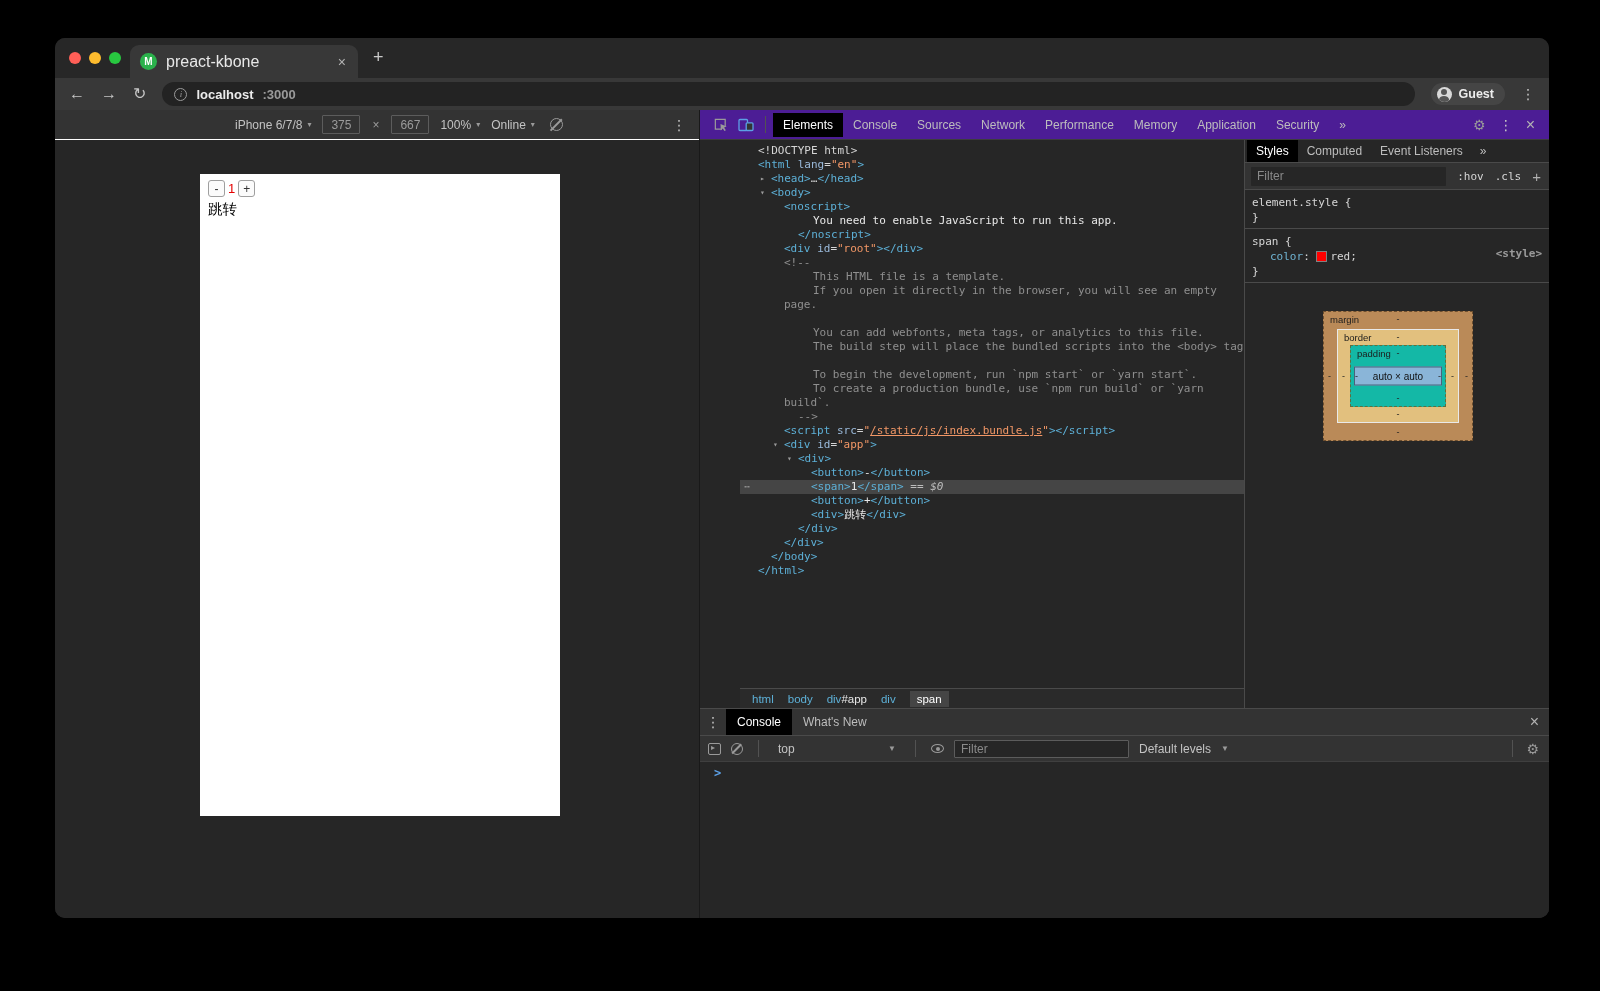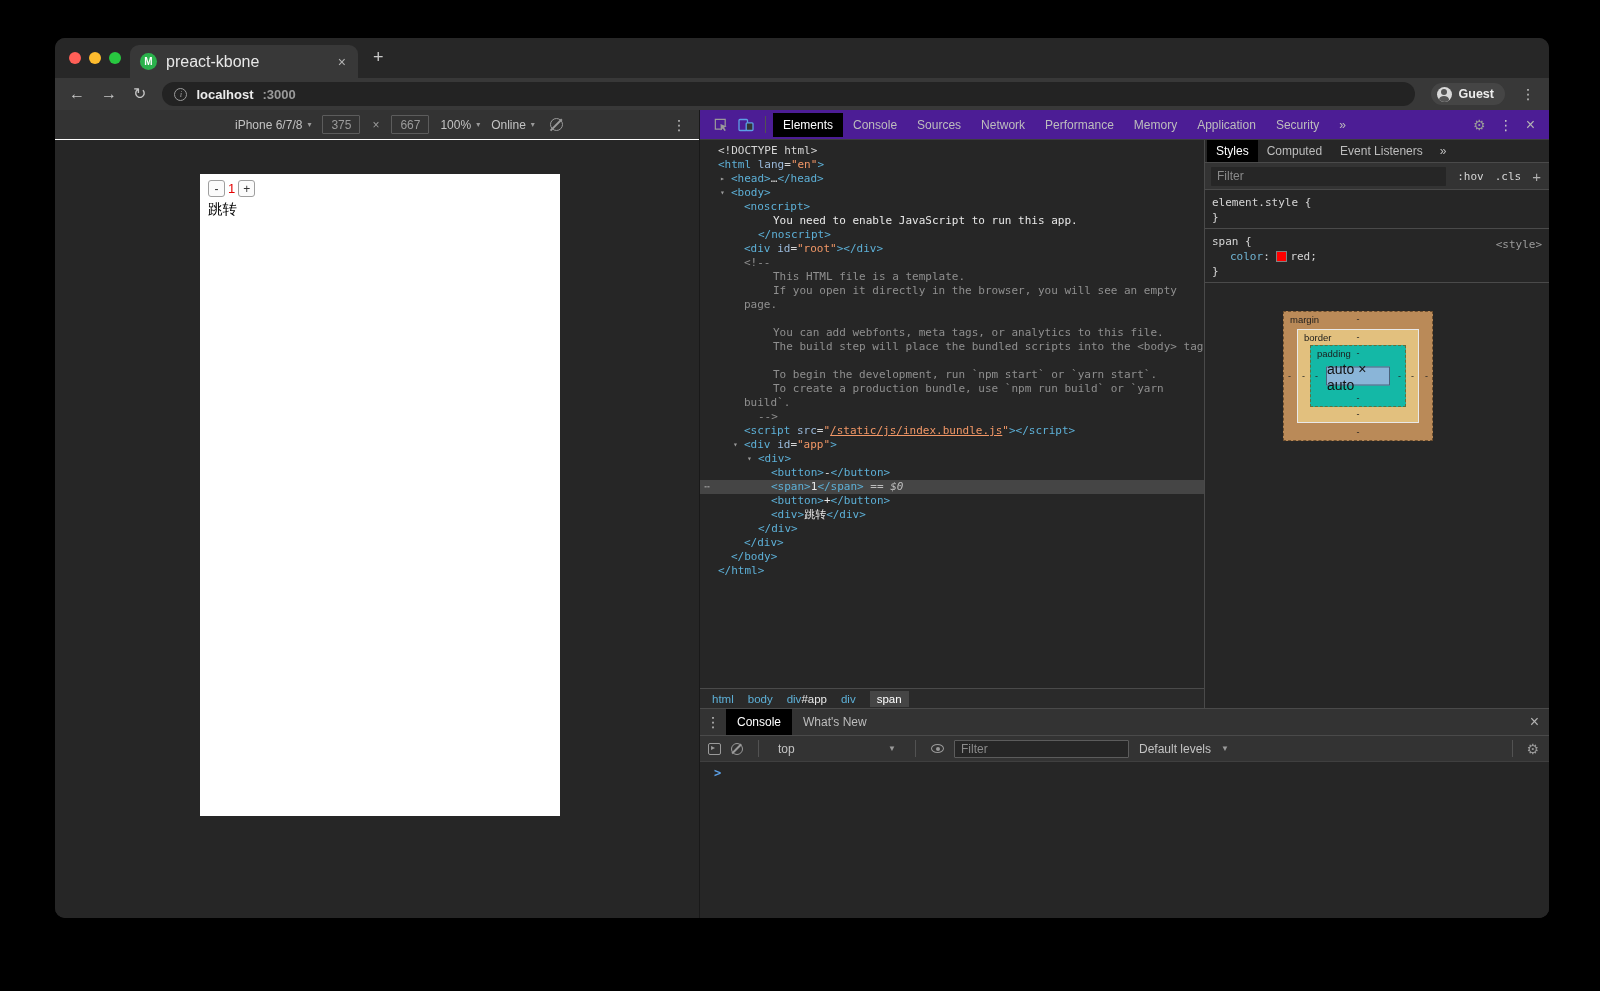--- a/index.html
+++ b/index.html
@@ -68,21 +68,21 @@
   .icon-btn { width:24px; display:flex; align-items:center; justify-content:center; }
   .vsep { width:1px; height:17px; background:#525252; margin:0 5px; flex:0 0 auto; }
   .dt-tabs, .styles-tabs-list, .console-tabs-list { display:flex; align-items:center; }
   .dt-tab { padding:5px 10px; white-space:nowrap; }
   .dt-tab.sel { background:#000; color:#fff; }
   .overflow { color:#bdbdbd; padding:0 8px; font-size:12px; }
   .right-icons { margin-left:auto; display:flex; align-items:center; gap:13px; padding-right:6px; }
   .gear { color:#9a9a9a; font-size:14px; line-height:1; }
   .xclose { color:#b4b4b4; font-size:16px; line-height:1; }
 
-  .dt-main { flex:1; display:flex; min-height:0; }
+  .dt-main { flex:1; display:flex; min-height:0;margin-left:40px; }
   .elements-pane { width:505px; display:flex; flex-direction:column; border-right:1px solid #4a4a4a; }
   .code-scroll { flex:1; padding-top:4px; font-family:"DejaVu Sans Mono",monospace; font-size:11px;
     white-space:pre; overflow:hidden; }
   .code-line { height:14px; line-height:14px; position:relative; }
   .code-line.sel { background:#454545; }
   .gutter-dots { position:absolute; left:4px; top:0; color:#9a9a9a; font-size:10px; }
   .arrow { display:inline-block; width:11px; margin-left:-11px; color:#9a9a9a; font-size:8px; vertical-align:1px; }
   .tk-t { color:#5db0d7; } .tk-a { color:#9bbbdc; } .tk-v { color:#f29766; }
   .tk-u { color:#f29766; text-decoration:underline; }
   .tk-x { color:#e8e8e8; } .tk-c { color:#8f8f8f; } .tk-p { color:#d6d6d6; }
@@ -99,33 +99,33 @@
   .styles-tabs .dt-tab { padding:4px 9px; }
   .styles-filter { height:27px; display:flex; align-items:center; border-bottom:1px solid #4a4a4a;
     padding:0 8px 0 6px; gap:11px; background:#333; flex:0 0 auto; }
   .filter-box { flex:1; height:19px; background:#262626; border:none; color:#d6d6d6; font-size:12px;
     padding-left:6px; font-family:inherit; border-radius:1px; }
   .filter-box::placeholder { color:#8a8a8a; }
   .tog { font-family:"DejaVu Sans Mono",monospace; font-size:11px; color:#d6d6d6; }
   .plus { color:#b0b0b0; font-size:15px; line-height:1; }
   .styles-rules { font-family:"DejaVu Sans Mono",monospace; font-size:11px; color:#d6d6d6; flex:0 0 auto; }
   .rule { padding:5px 0 3px 7px; border-bottom:1px solid #4a4a4a; position:relative; line-height:15px; }
-  .origin { position:absolute; right:7px; top:8px; color:#9a9a9a; }
+  .origin { position:absolute; right:7px; top:17px; color:#9a9a9a;font-weight:bold; }
   .prop { padding-left:18px; }
   .prop-name { color:#6fb3d2; }
   .swatch { display:inline-block; width:9px; height:9px; background:#f00; outline:1px solid #808080;
     margin:0 4px 0 1px; vertical-align:-1px; }
 
   .boxmodel-wrap { padding:28px 0 0 78px; }
   .bm-margin { position:relative; width:150px; height:130px; background:#ba8a58; border:1px dashed #6d4f2f; }
   .bm-border { position:absolute; left:13px; top:17px; right:13px; bottom:17px; background:#e2c07e; border:1px solid #e9e9e9; }
   .bm-padding { position:absolute; left:12px; top:15px; right:12px; bottom:15px; background:#14b8a6; border:1px dashed #5f6e3f; }
-  .bm-content { position:absolute; left:50%; top:50%; transform:translate(-50%,-50%); width:64px; height:19px;
+  .bm-content { position:absolute; left:50%; top:50%; transform:translate(-50%,-50%); width:88px; height:19px;
     background:#8ab5d8; border:1px solid #49637c; display:flex; align-items:center; justify-content:center;
-    font-size:14px; color:#111; font-family:"Liberation Sans",sans-serif; }
+    font-size:10px; color:#111; font-family:"Liberation Sans",sans-serif; }
   .bm-label { position:absolute; left:6px; top:2px; font-size:9.5px; color:#1c1c1c; font-family:"Liberation Sans",sans-serif; }
   .bm-dash { position:absolute; font-size:9px; color:#222; line-height:9px; font-family:"Liberation Sans",sans-serif; }
   .pos-top { left:50%; top:3px; transform:translateX(-50%); }
   .pos-bottom { left:50%; bottom:3px; transform:translateX(-50%); }
   .pos-left { left:4px; top:50%; transform:translateY(-50%); }
   .pos-right { right:4px; top:50%; transform:translateY(-50%); }
 
   
   .console-drawer { height:210px; border-top:1px solid #4a4a4a; display:flex; flex-direction:column;
     background:#262626; flex:0 0 auto; }

